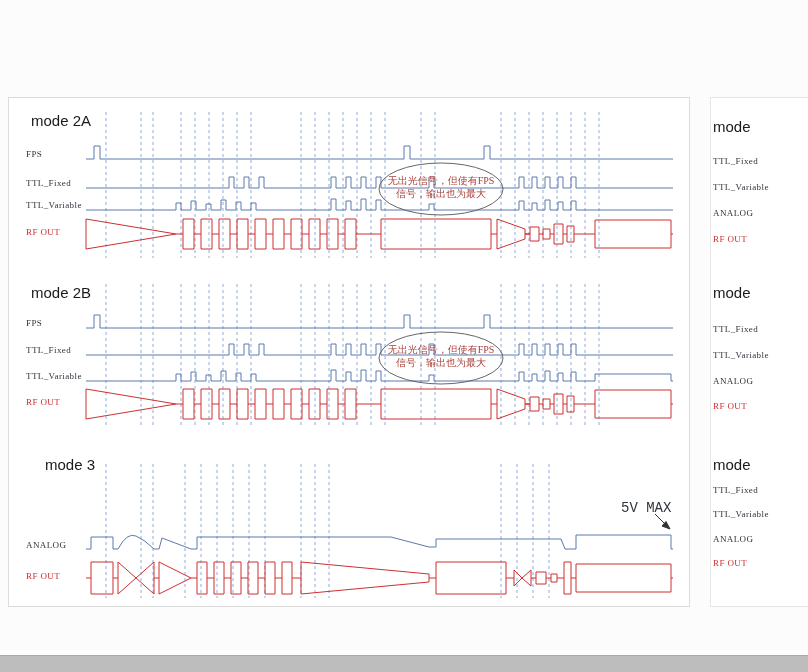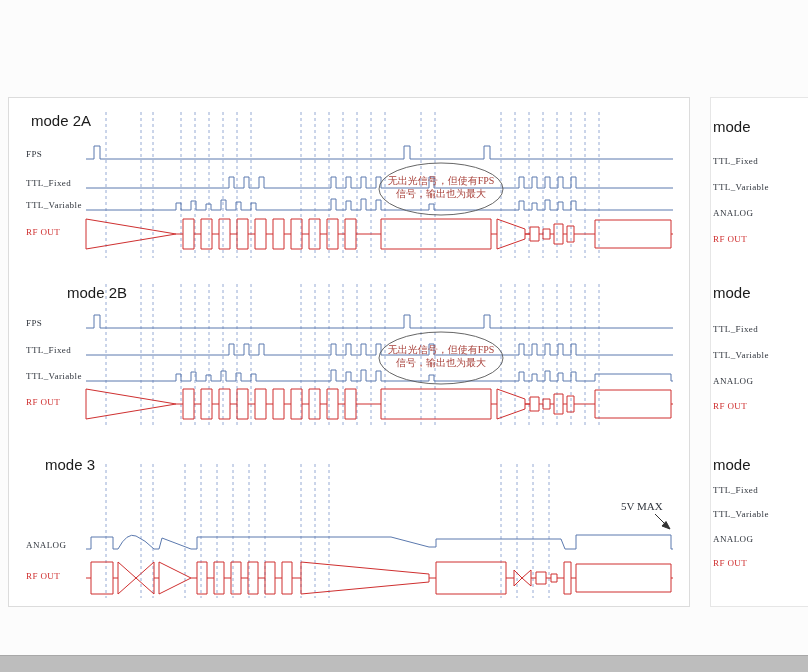--- a/index.html
+++ b/index.html
@@ -5,21 +5,21 @@
   *{margin:0;padding:0;box-sizing:border-box}
   html,body{width:808px;height:672px;overflow:hidden}
   body{position:relative;background:#fcfcfc;font-family:"Liberation Sans",sans-serif}
   .page{position:absolute;background:#fff;border:1px solid #dcdcdc}
   #main-page{left:8px;top:97px;width:682px;height:510px}
   #next-page{left:710px;top:97px;width:130px;height:510px;overflow:hidden;border:1px solid #e6e6e6}
   #wave-svg{position:absolute;left:0;top:0}
   .sec-title{position:absolute;font-size:15px;color:#1a1a1a;white-space:nowrap}
   .sig-label{position:absolute;font-family:"Liberation Serif",serif;font-size:9px;letter-spacing:.4px;white-space:nowrap}
   .annot{position:absolute;width:112px;font-family:"Liberation Serif",serif;font-size:10px;line-height:1.3;text-align:center}
-  .max-label{position:absolute;font-family:Liberation Serif, serif;font-size:11px;white-space:nowrap}
+  .max-label{position:absolute;font-family:Liberation Mono, monospace;font-size:14px;white-space:nowrap}
   #bottom-bar{position:absolute;left:0;bottom:0;width:808px;height:17px;background:#bdbdbd;border-top:1px solid #a8a8a8}
 </style>
 </head>
 <body>
 
 <div class="page" id="main-page" style="background: rgb(255, 255, 255);">
   <svg id="wave-svg" width="682" height="510">
       <path d="M97 14L97 160M132 14L132 160M144 14L144 160M172 14L172 160M186 14L186 160M200 14L200 160M214 14L214 160M228 14L228 160M242 14L242 160M292 14L292 160M306 14L306 160M320 14L320 160M334 14L334 160M348 14L348 160M362 14L362 160M376 14L376 160M412 14L412 160M426 14L426 160M492 14L492 160M506 14L506 160M520 14L520 160M534 14L534 160M548 14L548 160M562 14L562 160M576 14L576 160M590 14L590 160" stroke="#96aad4" fill="none" stroke-width="1" stroke-dasharray="3,3"></path>
       <path d="M77 61L85 61L85 48L91 48L91 61L395 61L395 48L401 48L401 61L475 61L475 48L481 48L481 61L664 61" stroke="#5b79ae" fill="none" stroke-width="1"></path>
       <path d="M77 90L220 90L220 79L225 79L225 90L235 90L235 79L240 79L240 90L250 90L250 79L255 79L255 90L322 90L322 79L327 79L327 90L337 90L337 79L342 79L342 90L352 90L352 79L357 79L357 90L367 90L367 79L372 79L372 90L420 90L420 79L425 79L425 90L510 90L510 79L515 79L515 90L523 90L523 79L528 79L528 90L536 90L536 79L541 79L541 90L549 90L549 79L554 79L554 90L562 90L562 79L567 79L567 90L664 90" stroke="#5b79ae" fill="none" stroke-width="1"></path>
@@ -32,21 +32,21 @@
       <path d="M77 283L167 283L167 276L172 276L172 283L182 283L182 274L187 274L187 283L197 283L197 277L202 277L202 283L212 283L212 273L217 273L217 283L227 283L227 275L232 275L232 283L242 283L242 276L247 276L247 283L322 283L322 272L327 272L327 283L337 283L337 274L342 274L342 283L352 283L352 272L357 272L357 283L367 283L367 273L372 273L372 283L420 283L420 277L425 277L425 283L510 283L510 274L515 274L515 283L523 283L523 276L528 276L528 283L536 283L536 273L541 273L541 283L549 283L549 275L554 275L554 283L562 283L562 274L567 274L567 283L586 283L586 276L662 276L662 283L664 283" stroke="#5b79ae" fill="none" stroke-width="1"></path>
       <path d="M77 291L77 321M77 291L167 306M77 321L167 306M167 306L174 306 M174 321L174 291L185 291L185 321L174 321M185 306L192 306 M192 321L192 291L203 291L203 321L192 321M203 306L210 306 M210 321L210 291L221 291L221 321L210 321M221 306L228 306 M228 321L228 291L239 291L239 321L228 321M239 306L246 306 M246 321L246 291L257 291L257 321L246 321M257 306L264 306 M264 321L264 291L275 291L275 321L264 321M275 306L282 306 M282 321L282 291L293 291L293 321L282 321M293 306L300 306 M300 321L300 291L311 291L311 321L300 321M311 306L318 306 M318 321L318 291L329 291L329 321L318 321M329 306L336 306 M336 321L336 291L347 291L347 321L336 321M347 306L354 306M354 306L372 306 M372 321L372 291L482 291L482 321L372 321M482 306L488 306M488 291L488 321M488 291L516 301M488 321L516 311M516 301L516 311M516 306L521 306M516 306L521 306 M521 313L521 299L530 299L530 313L521 313M530 306L534 306 M534 311L534 301L541 301L541 311L534 311M541 306L545 306 M545 316L545 296L554 296L554 316L545 316M554 306L558 306 M558 314L558 298L565 298L565 314L558 314M565 306L586 306 M586 320L586 292L662 292L662 320L586 320M662 306L664 306" stroke="#cf2f2f" fill="none" stroke-width="1"></path>
       <ellipse cx="432" cy="260" rx="62" ry="26" fill="none" stroke="#555" stroke-width="0.9"></ellipse>
       <path d="M97 366L97 500M132 366L132 500M144 366L144 500M176 366L176 500M192 366L192 500M208 366L208 500M224 366L224 500M240 366L240 500M256 366L256 500M292 366L292 500M306 366L306 500M320 366L320 500M492 366L492 500M508 366L508 500M524 366L524 500M540 366L540 500" stroke="#96aad4" fill="none" stroke-width="1" stroke-dasharray="3,3"></path>
       <path d="M77 451L82 451L82 439L104 439L104 451L109 451Q118 434 127 438Q136 442 145 451L150 451L153 440L182 451L188 451L188 439L382 439L420 449L427 449L427 441L552 441L556 451L567 451L567 437L662 437L662 451L664 451" stroke="#5b79ae" fill="none" stroke-width="1"></path>
       <path d="M77 480L82 480 M82 496L82 464L104 464L104 496L82 496M104 480L109 480M109 464L109 496M109 464L127 480L145 464L145 496L127 480L109 496M145 480L150 480M150 464L150 496M150 464L182 480M150 496L182 480M182 480L188 480 M188 496L188 464L198 464L198 496L188 496M198 480L205 480 M205 496L205 464L215 464L215 496L205 496M215 480L222 480 M222 496L222 464L232 464L232 496L222 496M232 480L239 480 M239 496L239 464L249 464L249 496L239 496M249 480L256 480 M256 496L256 464L266 464L266 496L256 496M266 480L273 480 M273 496L273 464L283 464L283 496L273 496M283 480L290 480M290 480L292 480M292 464L292 496M292 464L420 476M292 496L420 484M420 476L420 484M420 480L427 480 M427 496L427 464L497 464L497 496L427 496M497 480L505 480M505 472L505 488M505 472L513 480L522 472L522 488L513 480L505 488M522 480L527 480 M527 486L527 474L537 474L537 486L527 486M537 480L542 480 M542 484L542 476L548 476L548 484L542 484M548 480L555 480 M555 496L555 464L562 464L562 496L555 496M562 480L567 480 M567 494L567 466L662 466L662 494L567 494M662 480L664 480" stroke="#cf2f2f" fill="none" stroke-width="1"></path>
       <path d="M646 416L660 430" stroke="#333" fill="none" stroke-width="1"></path>
       <path d="M661 431L653 428L657 423.5Z" stroke="#333" fill="#333" stroke-width="1"></path>
     </svg>
 <div class="sec-title" style="left: 22px; top: 14px; color: rgb(26, 26, 26);">mode 2A</div>
-    <div class="sec-title" style="left: 22px; top: 186px; color: rgb(26, 26, 26); margin-left: 36px;">mode 2B</div>
+    <div class="sec-title" style="left: 22px; top: 186px; color: rgb(26, 26, 26);">mode 2B</div>
     <div class="sec-title" style="left: 36px; top: 358px; color: rgb(26, 26, 26);">mode 3</div>
     <div class="sig-label" style="left: 17px; top: 51px; color: rgb(48, 53, 61);">FPS</div>
     <div class="sig-label" style="left: 17px; top: 80px; color: rgb(48, 53, 61);">TTL_Fixed</div>
     <div class="sig-label" style="left: 17px; top: 102px; color: rgb(48, 53, 61);">TTL_Variable</div>
     <div class="sig-label" style="left: 17px; top: 129px; color: rgb(207, 47, 47);">RF OUT</div>
     <div class="sig-label" style="left: 17px; top: 220px; color: rgb(48, 53, 61);">FPS</div>
     <div class="sig-label" style="left: 17px; top: 247px; color: rgb(48, 53, 61);">TTL_Fixed</div>
     <div class="sig-label" style="left: 17px; top: 273px; color: rgb(48, 53, 61);">TTL_Variable</div>
     <div class="sig-label" style="left: 17px; top: 299px; color: rgb(207, 47, 47);">RF OUT</div>
     <div class="sig-label" style="left: 17px; top: 442px; color: rgb(48, 53, 61);">ANALOG</div>

